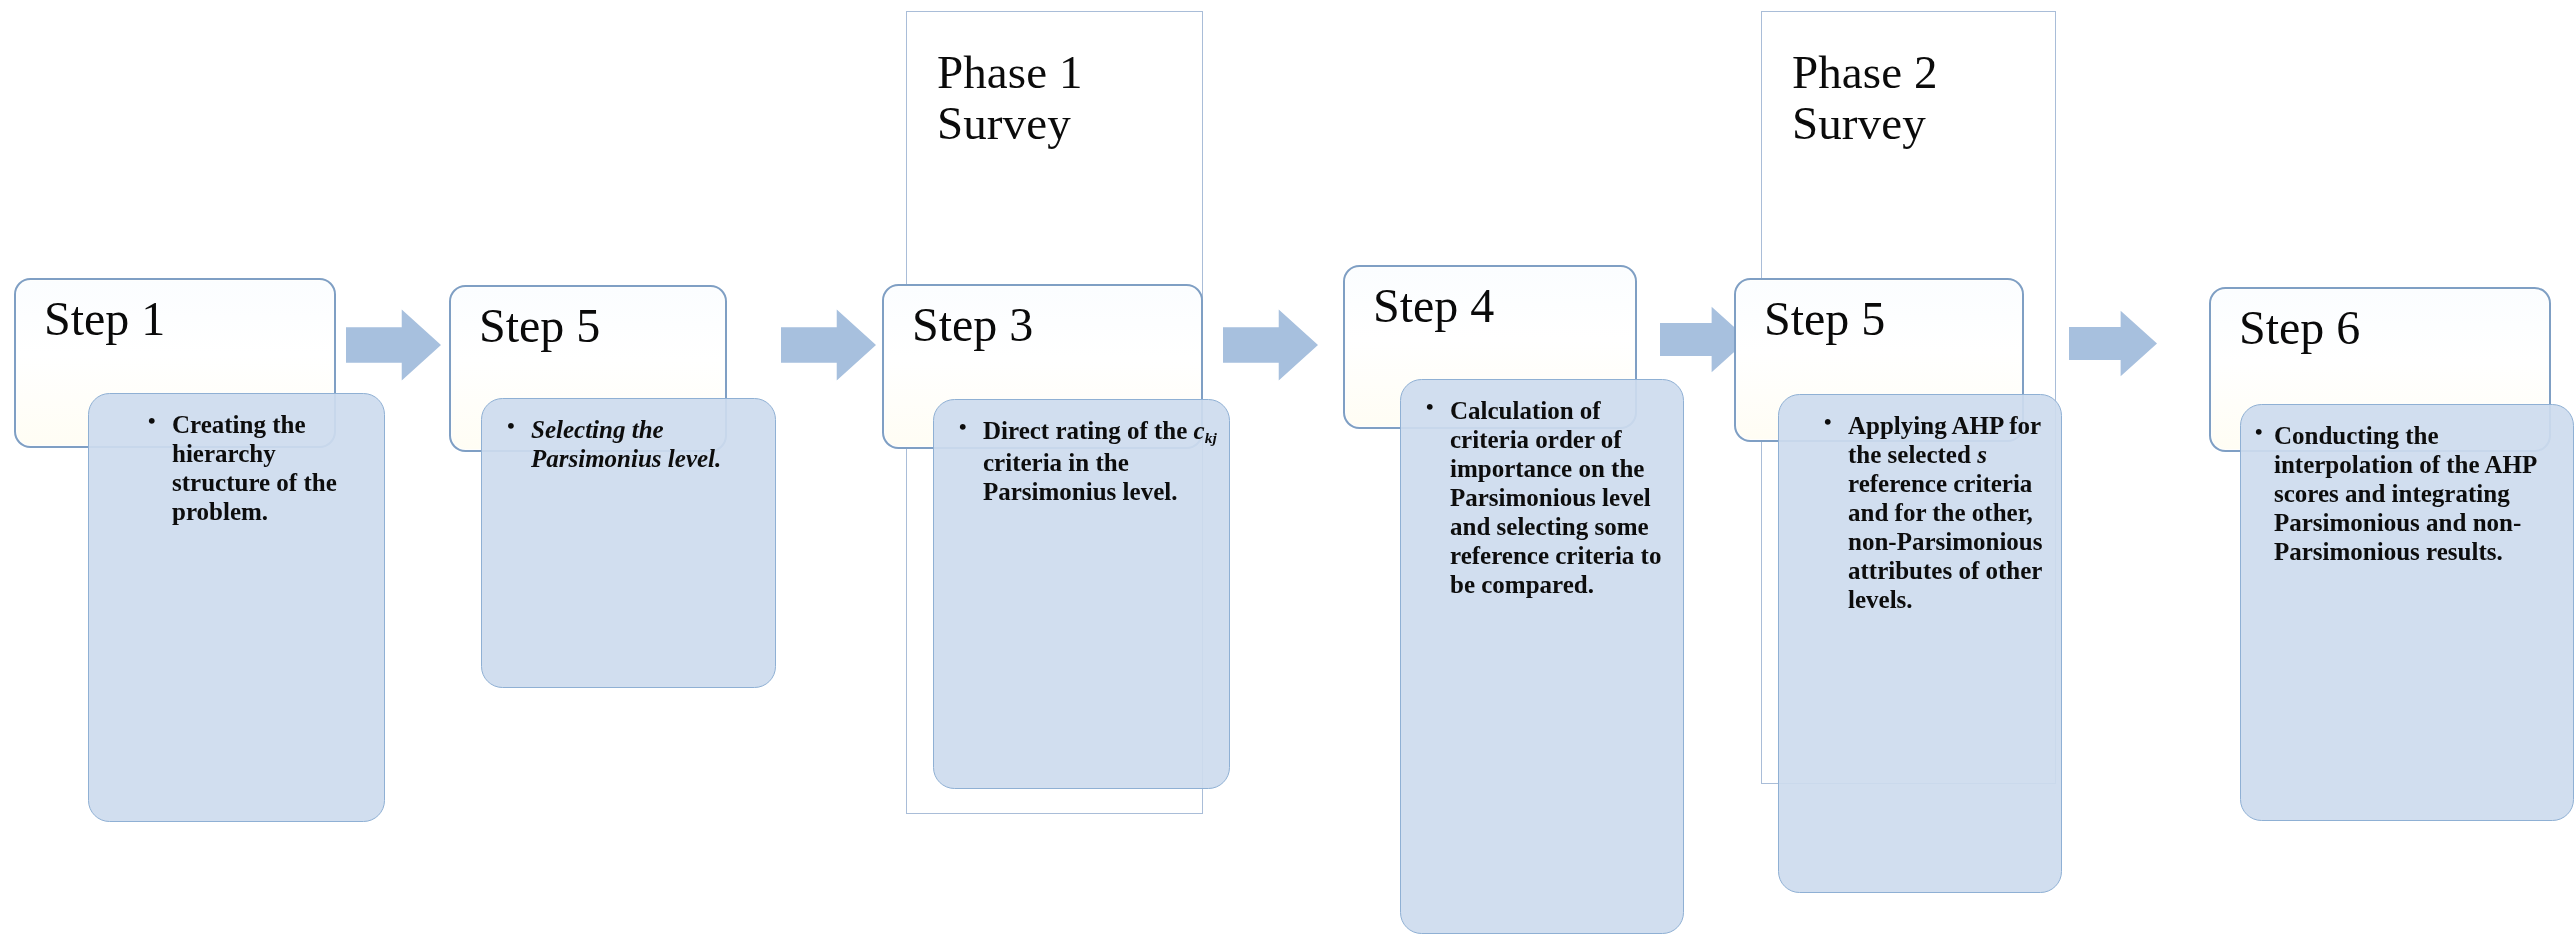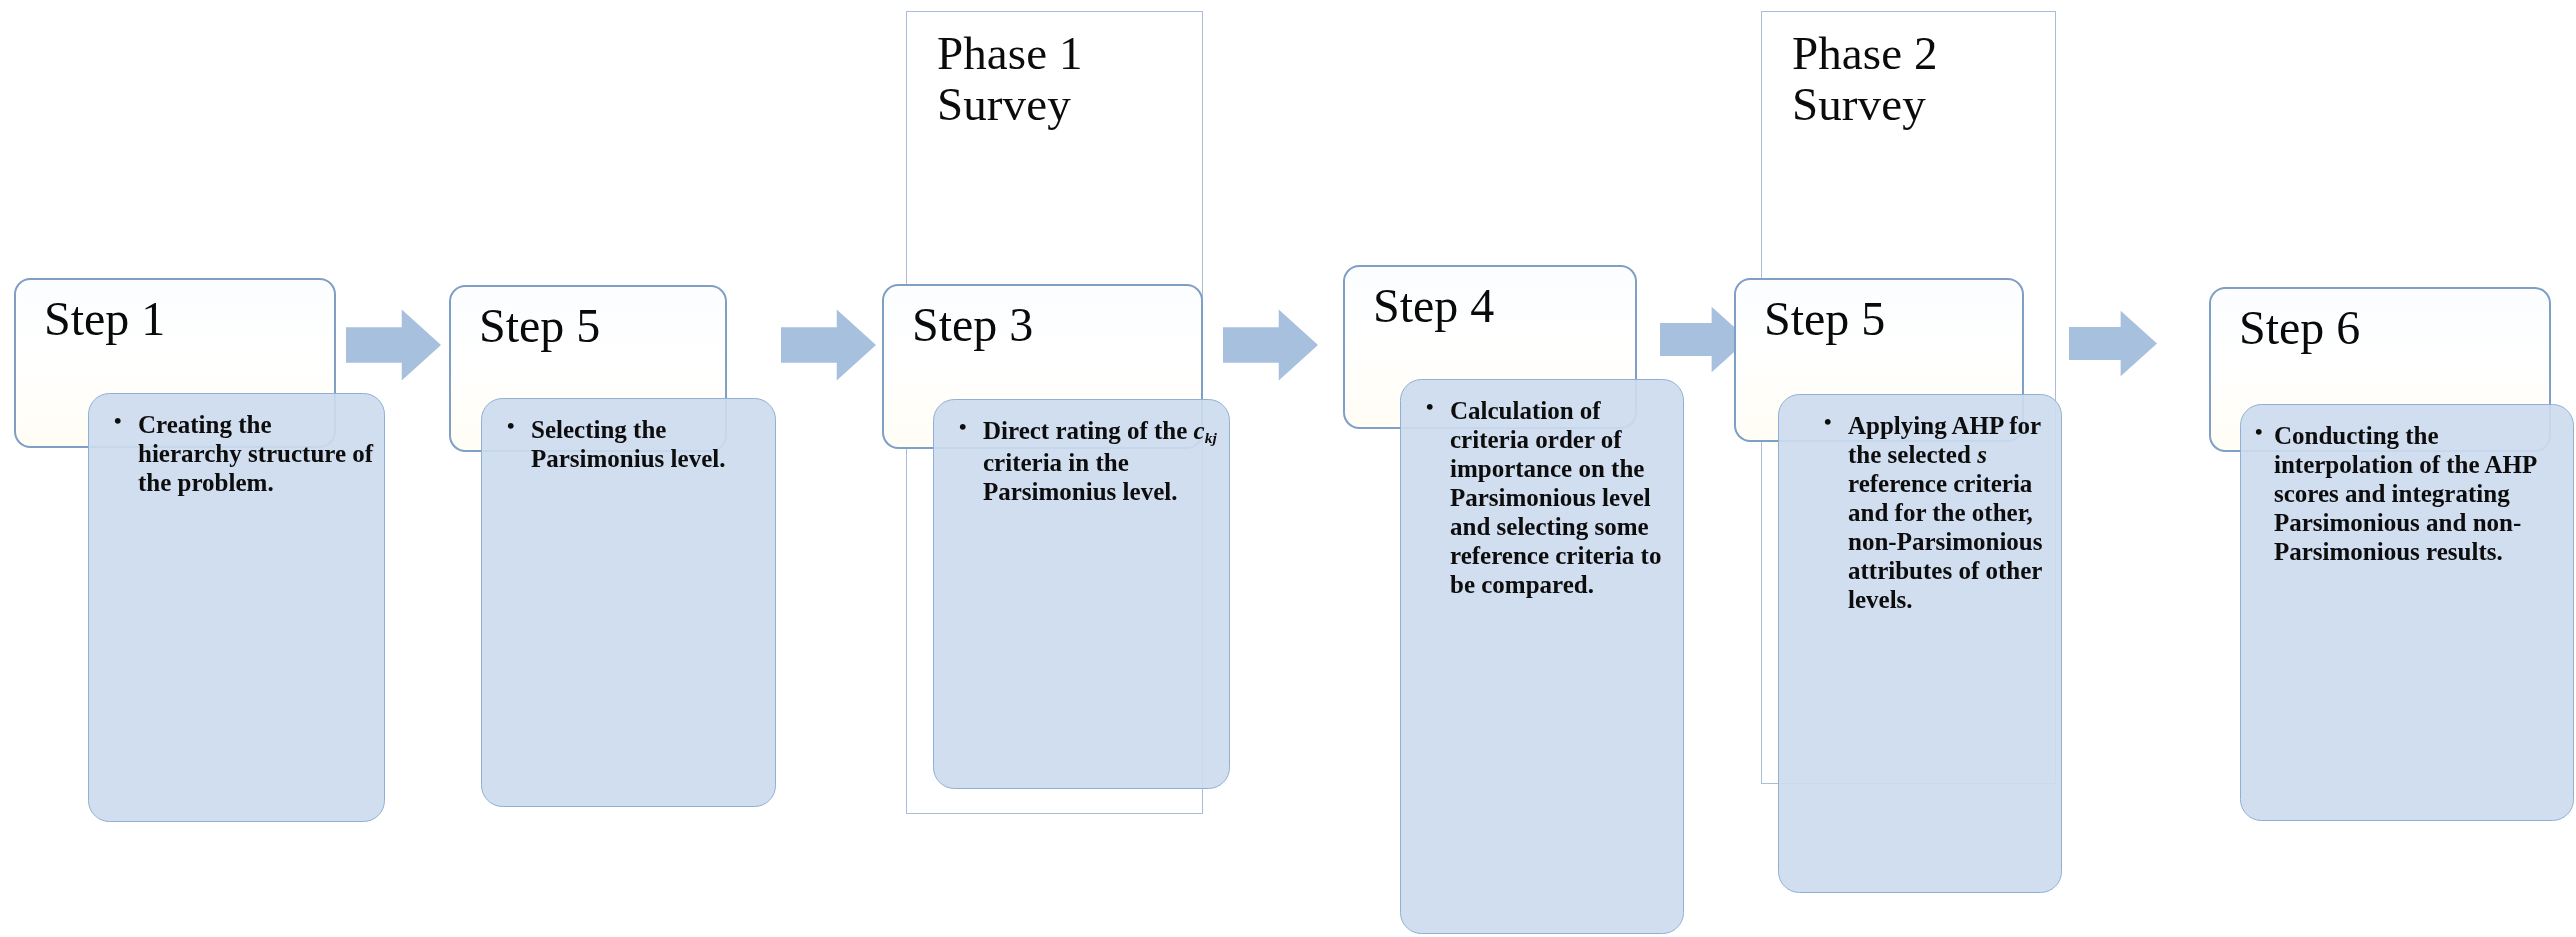--- a/index.html
+++ b/index.html
@@ -22,21 +22,21 @@
   .phase-box {
     position: absolute;
     background: #ffffff;
     border: 1.9px solid #a9bdd8;
     box-sizing: border-box;
     z-index: 1;
   }
   .phase-label {
     position: absolute;
     left: 30px;
-    top: 16px;
+    top: 35px;
     right: 11.4px;
     font-size: 47px;
     line-height: 1.08;
     color: #0b0b0b;
     letter-spacing: 0.1px;
   }
 
   
   .step-head {
     position: absolute;
@@ -126,37 +126,37 @@
     <div class="phase-label">
       <div>Phase 2</div>
       <div>Survey</div>
     </div>
   </div>
 
   <div class="step-head" style="left:14px; top:278px; width:322px; height:170px;">
     <div class="step-head-inner"></div>
     <div class="step-title">Step 1</div>
   </div>
-  <div class="step-body" style="left:88px; top:393px; width:297px; height:429px;">
+  <div class="step-body" style="left:88px; top:393px; width:297px; height:429px;padding-left:34px;">
     <ul>
       <li>Creating the hierarchy structure of the problem.</li>
     </ul>
   </div>
 
   <div class="arrow" style="left:346px; top:307px; width:95px; height:76px;">
     <svg width="95" height="76" viewBox="0 0 150 120">
       <polygon points="0,32 88,32 88,4 150,60 88,116 88,88 0,88" fill="#a7c0de"></polygon>
     </svg>
   </div>
 
   <div class="step-head" style="left:449px; top:285px; width:278px; height:167px;">
     <div class="step-head-inner"></div>
     <div class="step-title">Step 5</div>
   </div>
-  <div class="step-body" style="left:481px; top:398px; width:295px; height:409px;">
+  <div class="step-body" style="left:481px; top:398px; width:295px; height:290px;font-style:italic;">
     <ul>
       <li>Selecting the Parsimonius level.</li>
     </ul>
   </div>
 
   <div class="arrow" style="left:781px; top:307px; width:95px; height:76px;">
     <svg width="95" height="76" viewBox="0 0 150 120">
       <polygon points="0,32 88,32 88,4 150,60 88,116 88,88 0,88" fill="#a7c0de"></polygon>
     </svg>
   </div>

